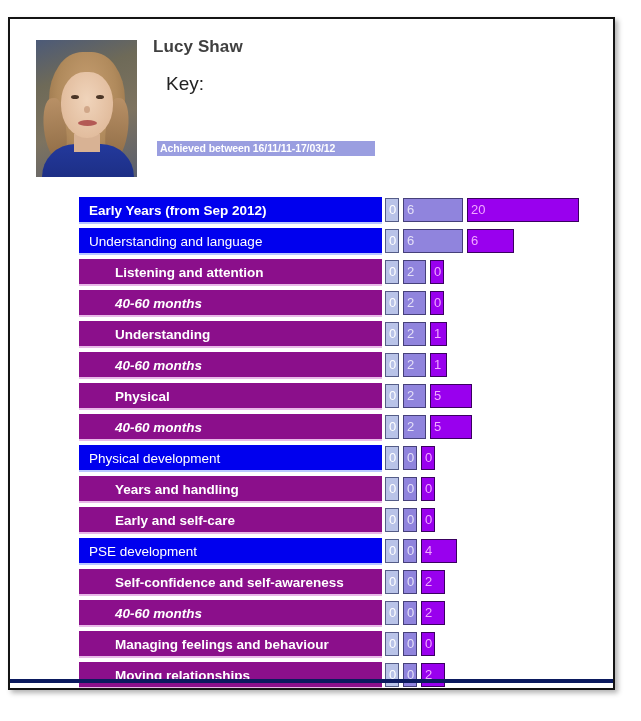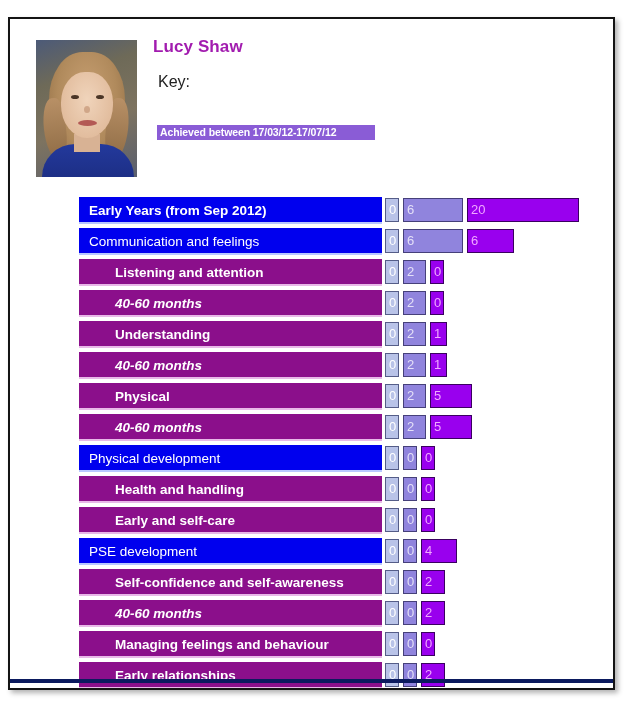--- a/index.html
+++ b/index.html
@@ -70,29 +70,29 @@
                 background:#b35a55; border-radius:50%; }
   .ph-neck    { left:38px; top:94px; width:26px; height:18px;
                 background:#d8b294; }
 
   #name {
     position: absolute;
     left: 143px;
     top: 18px;
     font-size: 17px;
     font-weight: bold;
-    color: #a21caf;
+    color: #404040;
     letter-spacing: 0.1px;
   }
 
   #key-label {
     position: absolute;
-    left: 148px;
+    left: 156px;
     top: 54px;
-    font-size: 16px;
+    font-size: 19px;
     color: #222222;
   }
 
   .key-row {
     position: absolute;
     left: 147px;
     width: 218px;
     height: 15px;
     font-size: 10.5px;
     font-weight: bold;
@@ -191,34 +191,34 @@
       <div class="ph-layer ph-eyeL"></div>
       <div class="ph-layer ph-eyeR"></div>
       <div class="ph-layer ph-nose"></div>
       <div class="ph-layer ph-mouth"></div>
     </div>
 
     <div id="name">Lucy Shaw</div>
 
     <div id="key-label">Key:</div>
 
-    <div class="key-row" id="key1">Achieved between 17/03/12-17/07/12</div>
+    <div class="key-row" id="key2">Achieved between 16/11/11-17/03/12</div>
   </div>
 
   <div id="rows">
       <div class="row blue lvl-0">
         <div class="rlabel">Early Years (from Sep 2012)</div>
         <div class="bars">
           <div class="bar b0" style="left: 0px; width: 14px;">0</div>
           <div class="bar b1" style="left: 18px; width: 60px;">6</div>
           <div class="bar b2" style="left: 82px; width: 112px;">20</div>
         </div>
       </div>
       <div class="row blue lvl-1">
-        <div class="rlabel">Communication and feelings</div>
+        <div class="rlabel">Understanding and language</div>
         <div class="bars">
           <div class="bar b0" style="left: 0px; width: 14px;">0</div>
           <div class="bar b1" style="left: 18px; width: 60px;">6</div>
           <div class="bar b2" style="left: 82px; width: 47px;">6</div>
         </div>
       </div>
       <div class="row purple lvl-2">
         <div class="rlabel">Listening and attention</div>
         <div class="bars">
           <div class="bar b0" style="left: 0px; width: 14px;">0</div>
@@ -268,21 +268,21 @@
       </div>
       <div class="row blue lvl-1">
         <div class="rlabel">Physical development</div>
         <div class="bars">
           <div class="bar b0" style="left: 0px; width: 14px;">0</div>
           <div class="bar b1" style="left: 18px; width: 14px;">0</div>
           <div class="bar b2" style="left: 36px; width: 14px;">0</div>
         </div>
       </div>
       <div class="row purple lvl-2">
-        <div class="rlabel">Health and handling</div>
+        <div class="rlabel">Years and handling</div>
         <div class="bars">
           <div class="bar b0" style="left: 0px; width: 14px;">0</div>
           <div class="bar b1" style="left: 18px; width: 14px;">0</div>
           <div class="bar b2" style="left: 36px; width: 14px;">0</div>
         </div>
       </div>
       <div class="row purple lvl-2">
         <div class="rlabel">Early and self-care</div>
         <div class="bars">
           <div class="bar b0" style="left: 0px; width: 14px;">0</div>
@@ -316,21 +316,21 @@
       </div>
       <div class="row purple lvl-2">
         <div class="rlabel">Managing feelings and behaviour</div>
         <div class="bars">
           <div class="bar b0" style="left: 0px; width: 14px;">0</div>
           <div class="bar b1" style="left: 18px; width: 14px;">0</div>
           <div class="bar b2" style="left: 36px; width: 14px;">0</div>
         </div>
       </div>
       <div class="row purple lvl-2">
-        <div class="rlabel">Early relationships</div>
+        <div class="rlabel">Moving relationships</div>
         <div class="bars">
           <div class="bar b0" style="left: 0px; width: 14px;">0</div>
           <div class="bar b1" style="left: 18px; width: 14px;">0</div>
           <div class="bar b2" style="left: 36px; width: 24px;">2</div>
         </div>
       </div>
     </div>
 
   <div class="footline"></div>
 </div>

